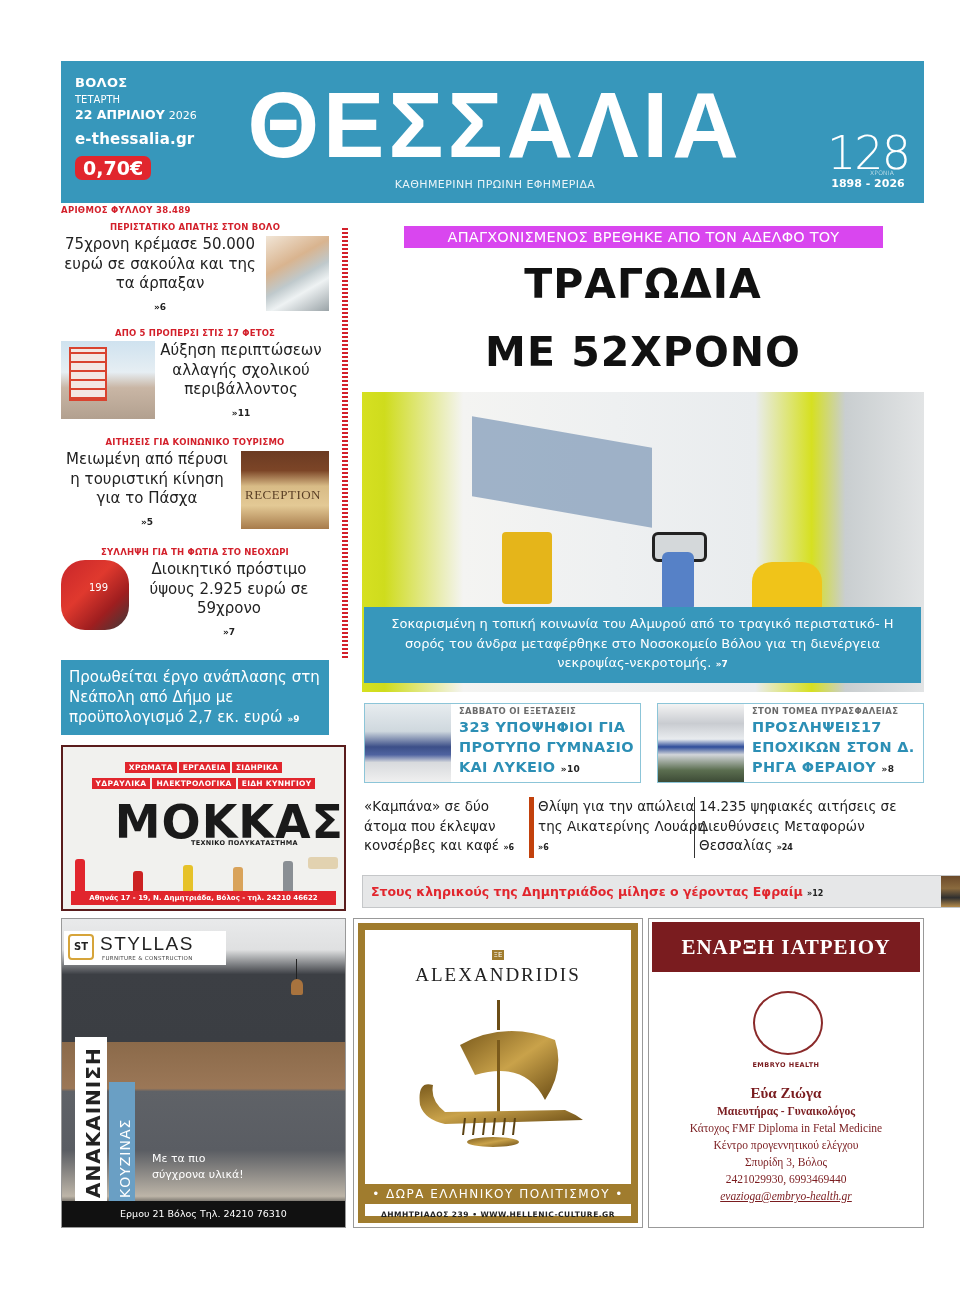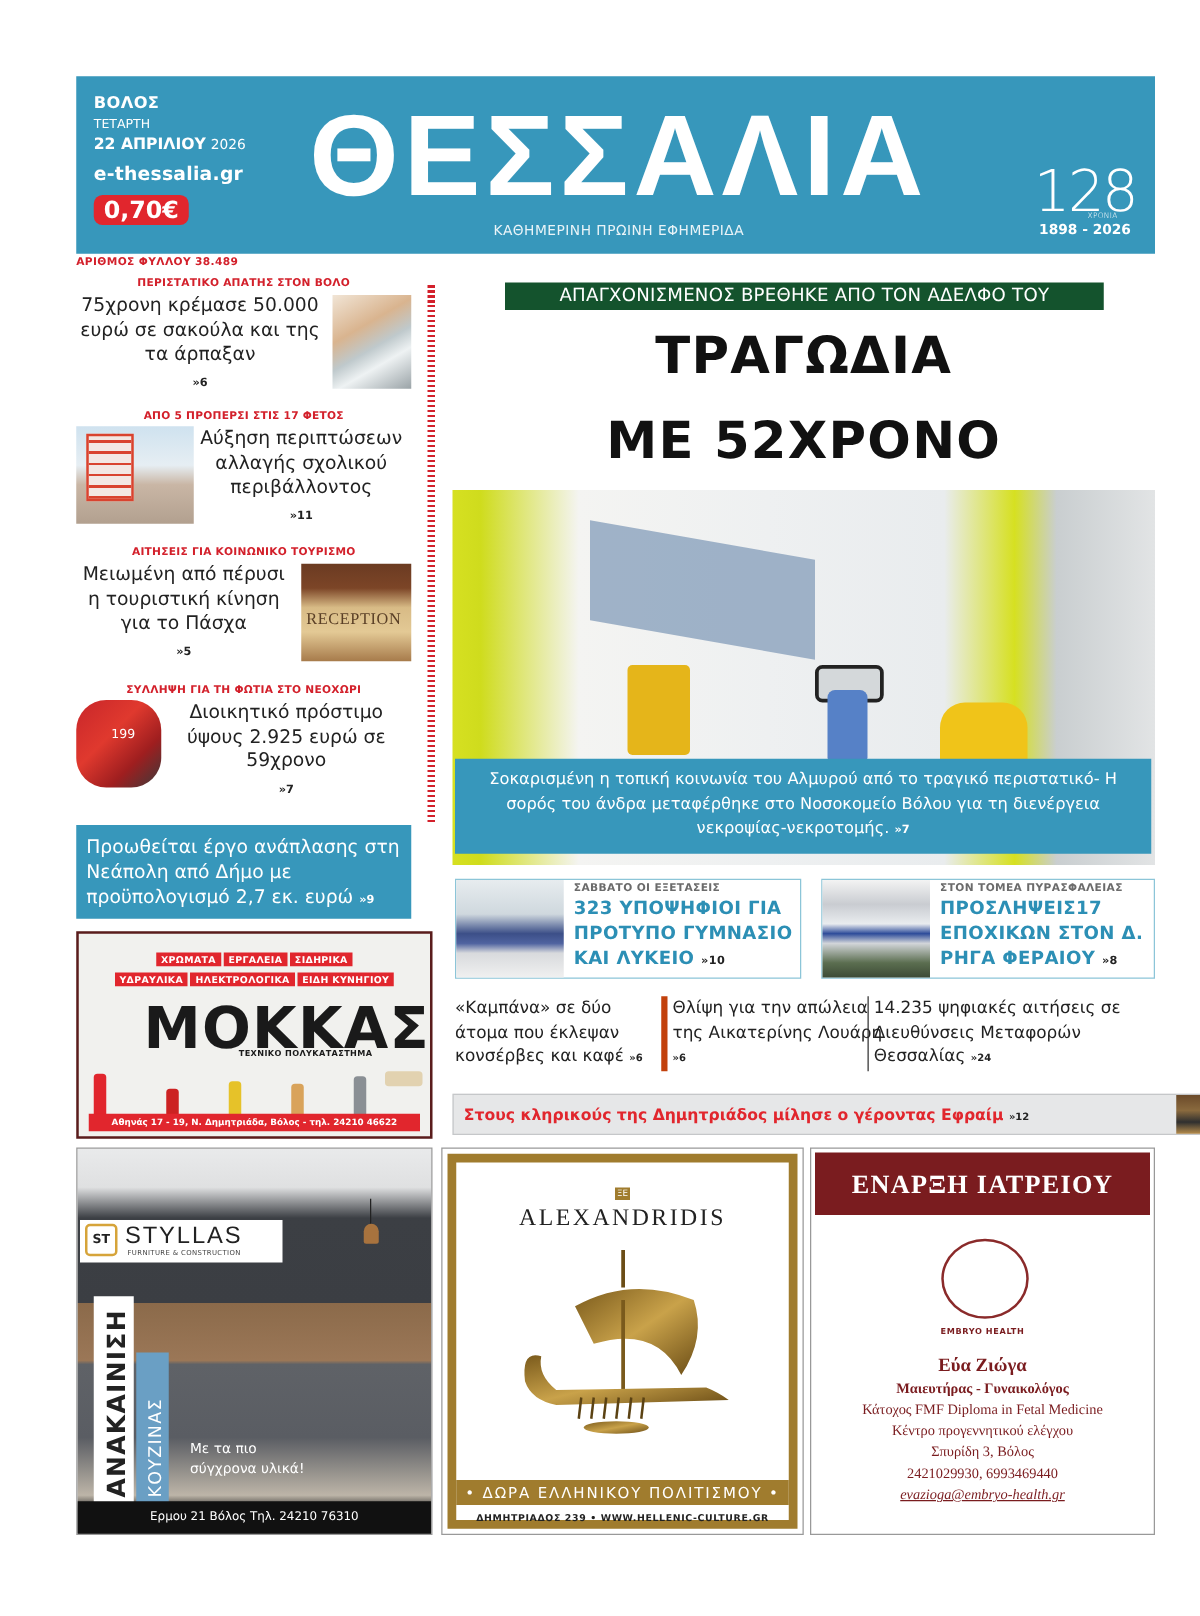--- a/index.html
+++ b/index.html
@@ -42,21 +42,21 @@
   .img-reception { background: linear-gradient(180deg, #6b3b22 0%, #7c4527 25%, #d8bb86 45%, #e3c995 70%, #a77b4b 100%); }
   .img-reception span { position: absolute; left: 4px; top: 36px; font-family: "Liberation Serif", serif; font-size: 13px; color: #5a3f26; letter-spacing: 0.5px; }
   .img-fire { background: linear-gradient(135deg, #c8262a 0%, #e0392e 40%, #9f1e1f 70%, #3b3b3b 100%); }
   .img-fire span { position: absolute; left: 28px; top: 22px; font-size: 10px; color: #fff; }
   .bluebox { position: absolute; left: 0; top: 438px; width: 268px; height: 75px; background: #3797bb; color: #fff; font-size: 15px; line-height: 20px; padding: 7px 8px; }
   .bluebox .ref { font-size: 9px; font-weight: bold; }
 
   .dashed { position: absolute; left: 342px; top: 228px; width: 6px; height: 430px; background: repeating-linear-gradient(180deg, #d3202b 0 2px, transparent 2px 4px); }
 
   
-  .lead-kicker { position: absolute; left: 404px; top: 226px; width: 479px; height: 22px; background: #14532d; color: #fff; font-size: 14.5px; text-align: center; line-height: 22px; letter-spacing: 0.2px; }
+  .lead-kicker { position: absolute; left: 404px; top: 226px; width: 479px; height: 22px; background: #d946ef; color: #fff; font-size: 14.5px; text-align: center; line-height: 22px; letter-spacing: 0.2px; }
   .headline { position: absolute; left: 362px; top: 250px; width: 562px; text-align: center; font-family: "DejaVu Sans", sans-serif; font-weight: bold; font-size: 41px; line-height: 68px; color: #111; letter-spacing: 1px; }
   .lead-photo { position: absolute; left: 362px; top: 392px; width: 562px; height: 300px; overflow: hidden;
     background:
       linear-gradient(90deg, #d6e021 0%, #cfdc1d 4%, #f4f4f2 18%, #eef0f1 45%, #e9ecee 70%, #d6e021 80%, #c9ced0 86%, #e2e4e5 100%); }
   .lp-shelf { position: absolute; left: 110px; top: 40px; width: 180px; height: 80px; background: #8aa1bd; transform: skewY(10deg); opacity: 0.8; }
   .lp-bag1 { position: absolute; left: 140px; top: 140px; width: 50px; height: 72px; background: #e5b51a; border-radius: 4px; }
   .lp-bag2 { position: absolute; left: 390px; top: 170px; width: 70px; height: 50px; background: #f0c419; border-radius: 20px 20px 4px 4px; }
   .lp-seat { position: absolute; left: 300px; top: 160px; width: 32px; height: 60px; background: #5681c7; border-radius: 6px; }
   .lp-window { position: absolute; left: 290px; top: 140px; width: 55px; height: 30px; background: #d4d8da; border: 3px solid #222; border-radius: 6px; }
   .lp-caption { position: absolute; left: 364px; top: 607px; width: 557px; height: 76px; background: #3797bb; color: #fff; font-size: 13px; line-height: 19.5px; text-align: center; padding: 7px 10px 0; }
@@ -91,21 +91,21 @@
   .mk-row { position: absolute; left: 0; width: 100%; text-align: center; }
   .mk-tag { display: inline-block; background: #e1262d; color: #fff; font-size: 7.5px; font-weight: bold; padding: 1px 4px; margin: 0 1px; letter-spacing: 0.3px; }
   .mk-title { position: absolute; left: 0; width: 100%; top: 48px; text-align: right; font-family: "DejaVu Sans", sans-serif; font-weight: bold; font-size: 46px; color: #1a1a1a; letter-spacing: 1px; }
   .mk-sub { position: absolute; left: 128px; top: 92px; font-size: 6.5px; font-weight: bold; color: #1a1a1a; letter-spacing: 0.3px; }
   .mk-tools { position: absolute; left: 10px; top: 110px; width: 265px; height: 40px; }
   .mk-tool { position: absolute; bottom: 0; width: 10px; border-radius: 3px; }
   .mk-foot { position: absolute; left: 8px; bottom: 4px; right: 8px; height: 14px; background: #e1262d; color: #fff; font-size: 7px; font-weight: bold; text-align: center; line-height: 14px; }
 
   .ad-styllas { position: absolute; left: 61px; top: 918px; width: 285px; height: 310px; border: 1px solid #999; overflow: hidden;
     background: linear-gradient(180deg, #e9eaeb 0%, #dfe0e1 10%, #3c3f44 18%, #3b3e43 40%, #8b6a4a 40%, #9b7757 55%, #5f6267 56%, #5a5d63 75%, #bdb5a8 90%, #222 94%); }
-  .sty-logo { position: absolute; left: 2px; top: 12px; width: 162px; height: 34px; background: #fff; margin-top: 45px; }
+  .sty-logo { position: absolute; left: 2px; top: 12px; width: 162px; height: 34px; background: #fff; }
   .sty-mark { position: absolute; left: 4px; top: 3px; width: 26px; height: 26px; border: 2px solid #d6a43a; border-radius: 4px; font-size: 10px; font-weight: bold; text-align: center; line-height: 22px; color: #222; }
   .sty-name { position: absolute; left: 36px; top: 2px; font-size: 19px; color: #222; letter-spacing: 1.5px; font-family: "Liberation Sans", sans-serif; }
   .sty-sub { position: absolute; left: 38px; top: 24px; font-size: 5.5px; color: #444; letter-spacing: 0.3px; }
   .sty-v1 { position: absolute; left: 13px; top: 118px; width: 32px; height: 165px; background: #fff; }
   .sty-v1 span { position: absolute; left: 2px; bottom: 4px; transform-origin: left bottom; transform: rotate(-90deg) translate(0, 28px); font-weight: bold; font-size: 20px; color: #222; white-space: nowrap; letter-spacing: 1px; }
   .sty-v2 { position: absolute; left: 47px; top: 163px; width: 26px; height: 120px; background: #6a9fc4; }
   .sty-v2 span { position: absolute; left: 2px; bottom: 4px; transform-origin: left bottom; transform: rotate(-90deg) translate(0, 22px); font-size: 14px; color: #fff; white-space: nowrap; letter-spacing: 1px; }
   .sty-slogan { position: absolute; left: 90px; top: 232px; color: #fff; font-size: 11px; line-height: 16px; }
   .sty-foot { position: absolute; left: 0; bottom: 0; width: 100%; height: 26px; background: #111; color: #fff; font-size: 9.5px; text-align: center; line-height: 26px; }
   .sty-lamp { position: absolute; left: 228px; top: 40px; width: 14px; height: 38px; }

